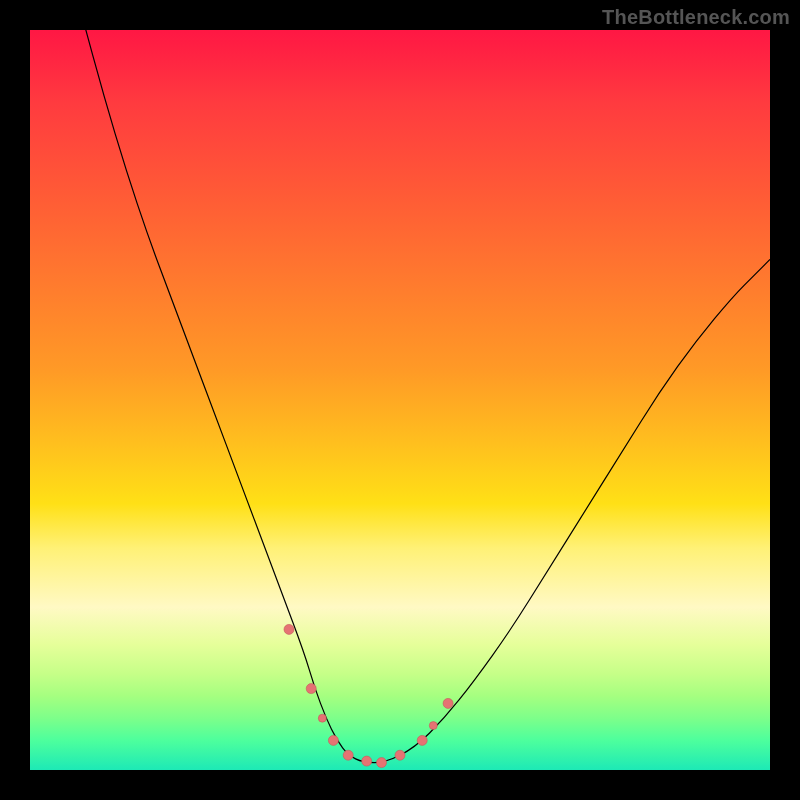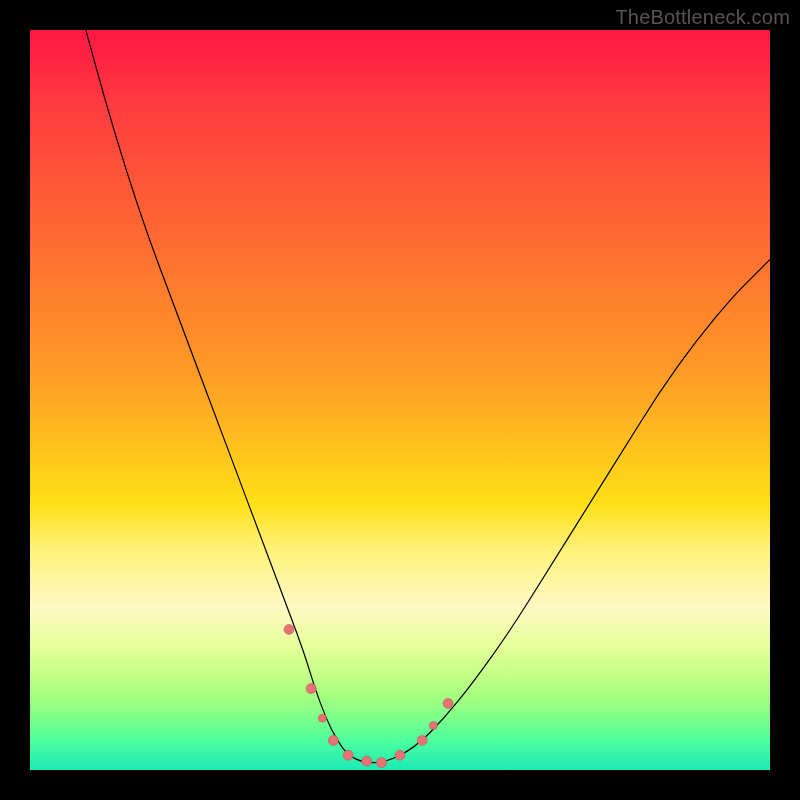--- a/index.html
+++ b/index.html
@@ -34,21 +34,21 @@
       #4dff9d 96%,
       #1de9b6 100%
     );
   }
   .watermark {
     position: absolute;
     top: 6px;
     right: 10px;
     font-family: Arial, Helvetica, sans-serif;
     font-size: 20px;
-    font-weight: 400;
+    font-weight: 700;
     color: #555555;
     letter-spacing: 0.2px;
   }
   svg.curve {
     position: absolute;
     left: 30px;
     top: 30px;
     width: 740px;
     height: 740px;
     overflow: visible;

